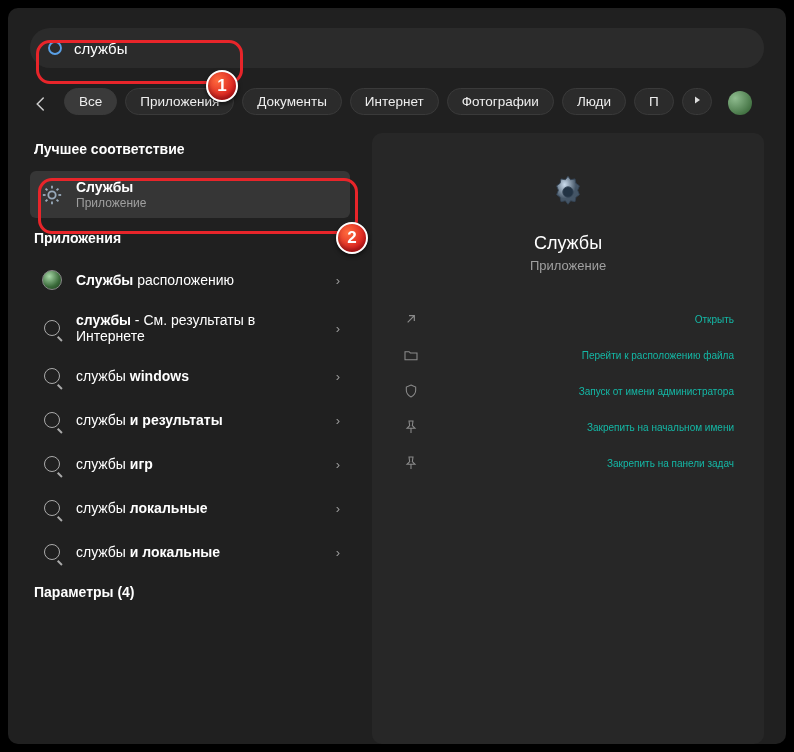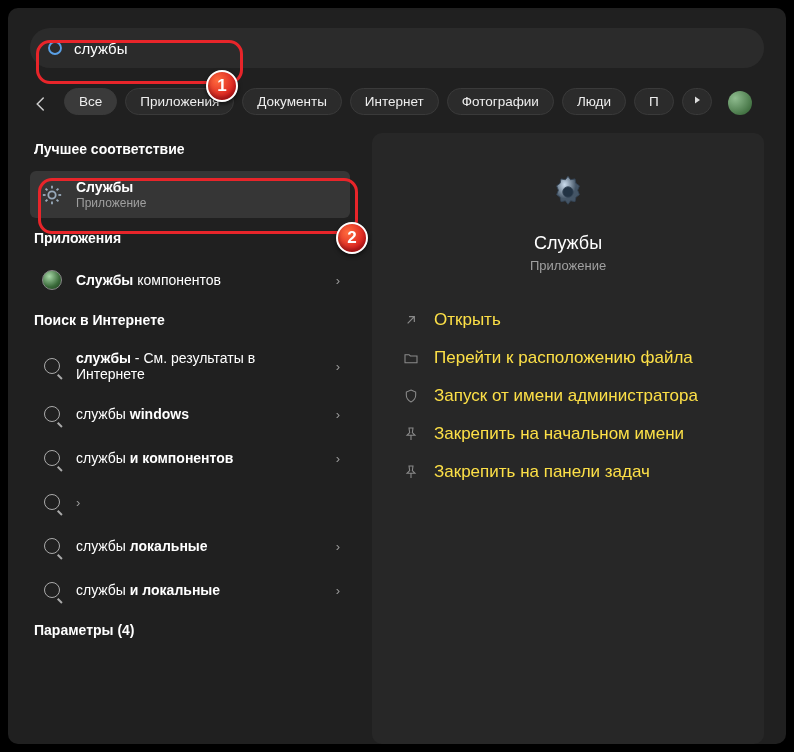--- a/index.html
+++ b/index.html
@@ -118,22 +118,23 @@
     width: 42px; height: 42px;
     margin-top: 8px;
   }
   .detail-title { font-size: 18px; margin-top: 20px; font-weight: 400; }
   .detail-sub { font-size: 13px; color: #a0a0a0; margin-top: 4px; margin-bottom: 30px; }
   .action-list { width: 100%; display: flex; flex-direction: column; gap: 4px; }
   .action-item {
     display: flex; align-items: center; gap: 14px;
     padding: 7px 6px;
     border-radius: 4px;
-    font-size: 17px;
-    color: #fde047;
+    font-size: 10px;
+    color: #14b8a6;
+    justify-content: space-between;
   }
   .action-item .aicon { width: 18px; height: 18px; color: #8a8a8a; flex-shrink: 0; display:flex; align-items:center; justify-content:center; }
   .search-mini {
     width: 16px; height: 16px; border: 1.5px solid #aaa; border-radius: 50%;
     position: relative; display: inline-block;
   }
   .search-mini::after {
     content: ''; position: absolute; bottom: -4px; right: -4px;
     width: 6px; height: 1.5px; background: #aaa; transform: rotate(45deg);
   }
@@ -228,26 +229,25 @@
         </span>
       </div>
 
       <div class="section-header">Приложения</div>
 
       <div class="result-item">
         <span class="ricon">
             <span class="comp-icon"></span>
           </span>
         <span class="rtext">
-            <div class="rtitle"><b>Службы</b><span> компонентов</span></div>
-          </span>
-        <span class="chev">›</span>
-      </div>
-
-      <div class="section-header">Поиск в Интернете</div>
+            <div class="rtitle"><b>Службы</b><span> расположению</span></div>
+          </span>
+        <span class="chev">›</span>
+      </div>
+
 
       <div class="result-item">
         <span class="ricon">
             <span class="search-mini"></span>
           </span>
         <span class="rtext">
             <div class="rtitle"><b>службы</b><span> - См. результаты в Интернете</span></div>
           </span>
         <span class="chev">›</span>
       </div>
@@ -258,27 +258,30 @@
         <span class="rtext">
             <div class="rtitle"><span>службы </span><b>windows</b></div>
           </span>
         <span class="chev">›</span>
       </div>
       <div class="result-item">
         <span class="ricon">
             <span class="search-mini"></span>
           </span>
         <span class="rtext">
-            <div class="rtitle"><span>службы </span><b>и компонентов</b></div>
-          </span>
-        <span class="chev">›</span>
-      </div>
-      <div class="result-item">
-        <span class="ricon">
-            <span class="search-mini"></span>
+            <div class="rtitle"><span>службы </span><b>и результаты</b></div>
+          </span>
+        <span class="chev">›</span>
+      </div>
+      <div class="result-item">
+        <span class="ricon">
+            <span class="search-mini"></span>
+          </span>
+        <span class="rtext">
+            <div class="rtitle"><span>службы </span><b>игр</b></div>
           </span>
         <span class="chev">›</span>
       </div>
       <div class="result-item">
         <span class="ricon">
             <span class="search-mini"></span>
           </span>
         <span class="rtext">
             <div class="rtitle"><span>службы </span><b>локальные</b></div>
           </span>

